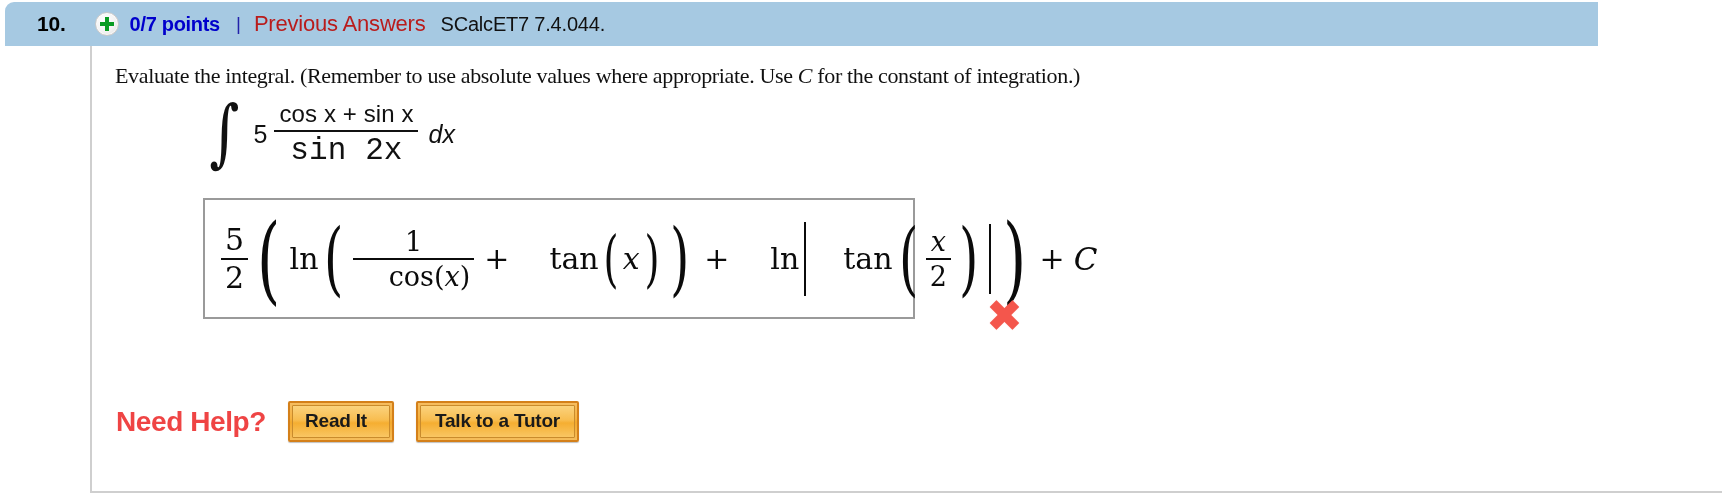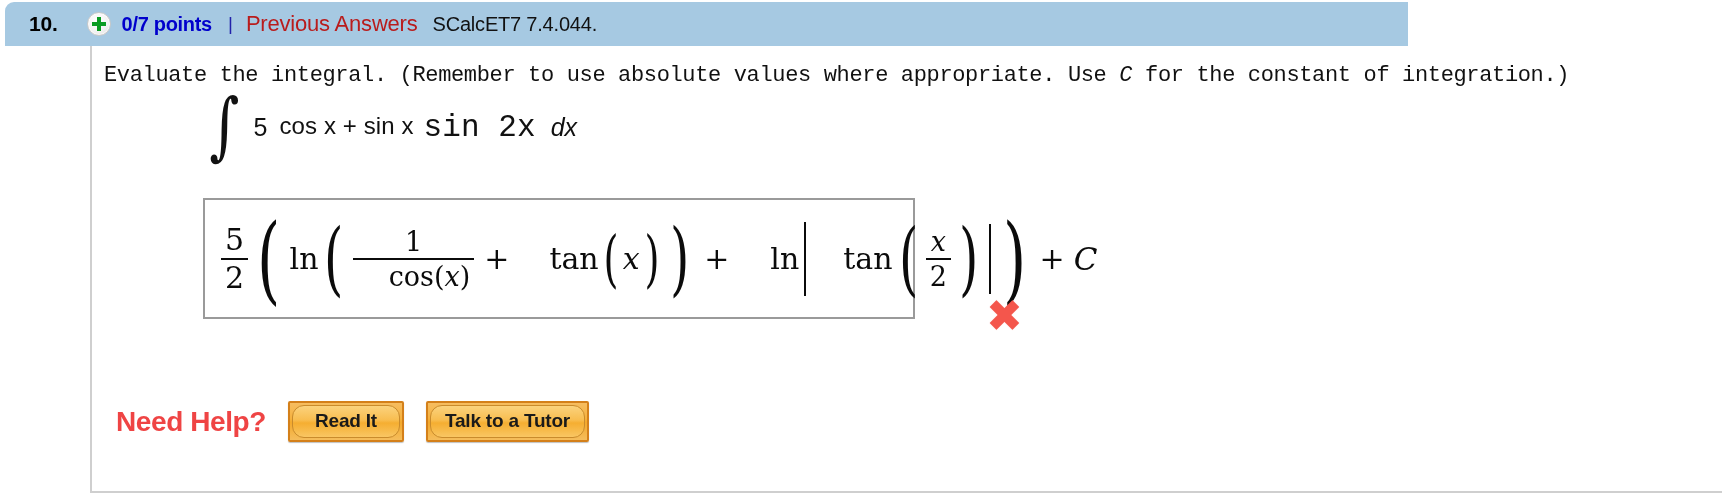--- a/index.html
+++ b/index.html
@@ -21,29 +21,29 @@
     width: 1722px;
     height: 504px;
     background: #ffffff;
   }
 
   
   #question-header {
     position: absolute;
     left: 5px;
     top: 2px;
-    width: 1403px;
+    width: 1593px;
     height: 44px;
     background: #a6c9e2;
     border-top-left-radius: 9px;
     border-top-right-radius: 0px;
     display: flex;
     align-items: center;
     box-sizing: border-box;
-    padding-left: 24px;
+    padding-left: 32px;
   }
   #question-header .q-number {
     font-size: 21px;
     font-weight: bold;
     color: #000000;
     letter-spacing: -0.2px;
   }
   .plus-icon {
     width: 22px;
     height: 22px;
@@ -110,25 +110,25 @@
     height: 447px;
     border-left: 2px solid #cfcfcf;
     border-bottom: 2px solid #cfcfcf;
     box-sizing: border-box;
     background: #ffffff;
   }
 
   
   #prompt {
     position: absolute;
-    left: 12px;
+    left: 23px;
     top: 17px;
     font-size: 22px;
     color: #111111;
-    font-family: Liberation Mono, monospace;
+    font-family: Liberation Serif, serif;
     letter-spacing: -0.35px;
     white-space: nowrap;
   }
   #prompt .ital {
     font-style: italic;
   }
 
   
   #integral-expression {
     position: absolute;
@@ -150,21 +150,21 @@
     transform: translateY(-2px) scaleX(0.78);
     margin-right: 2px;
   }
   .coef {
     font-size: 25px;
     margin: 0 7px 0 8px;
     color: #111;
   }
   .frac {
     display: inline-flex;
-    flex-direction: row;
+    flex-direction: column;
     align-items: center;
     vertical-align: middle;
     line-height: 1.12;
   }
   .frac .num {
     font-size: 24px;
     padding: 0 5px 2px 5px;
     letter-spacing: 0.1px;
   }
   .frac .bar {
@@ -268,22 +268,22 @@
     margin-left: 22px;
     background: linear-gradient(to bottom, #f6bd60 0%, #f6b23f 42%, #f3a92c 52%, #f5bd5c 100%);
     border: 2px solid #d4801a;
     border-radius: 2px;
     padding: 2px;
     box-shadow: 0 1px 1px rgba(0,0,0,0.25);
     cursor: pointer;
   }
   .help-btn .inner {
     border: 1px solid #c98b2c;
-    border-radius: 12px;
-    padding: 4px 22px 5px 22px;
+    border-radius: 1px;
+    padding: 4px 22px 5px 12px;
     background: linear-gradient(to bottom, #fbd27d 0%, #f8bd50 45%, #f5ae31 55%, #f9c663 100%);
     font-size: 19px;
     font-weight: bold;
     color: #1a1a1a;
     letter-spacing: -0.2px;
     text-align: center;
     white-space: nowrap;
     font-family: "Liberation Sans", sans-serif;
   }
   #btn-talk-tutor .inner { padding-left: 14px; padding-right: 14px; }

